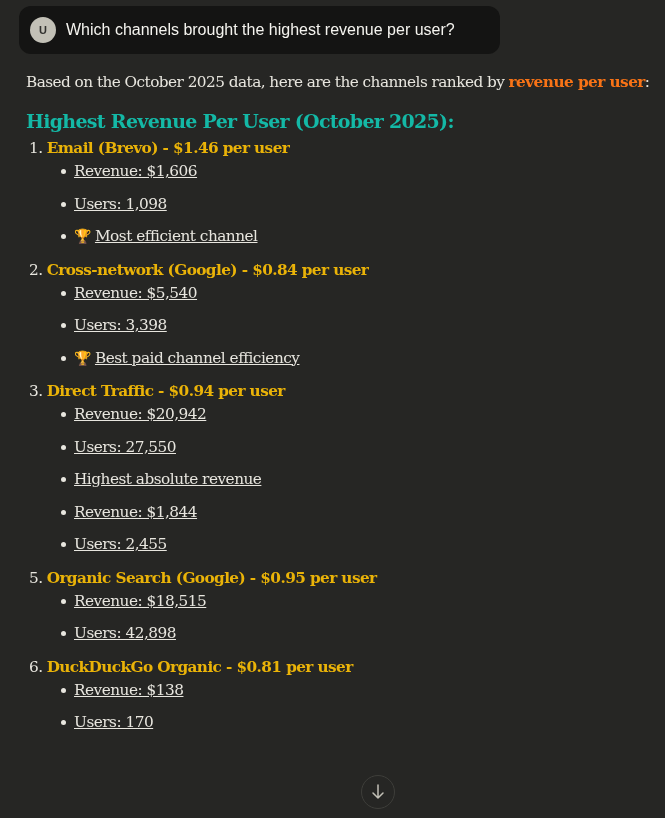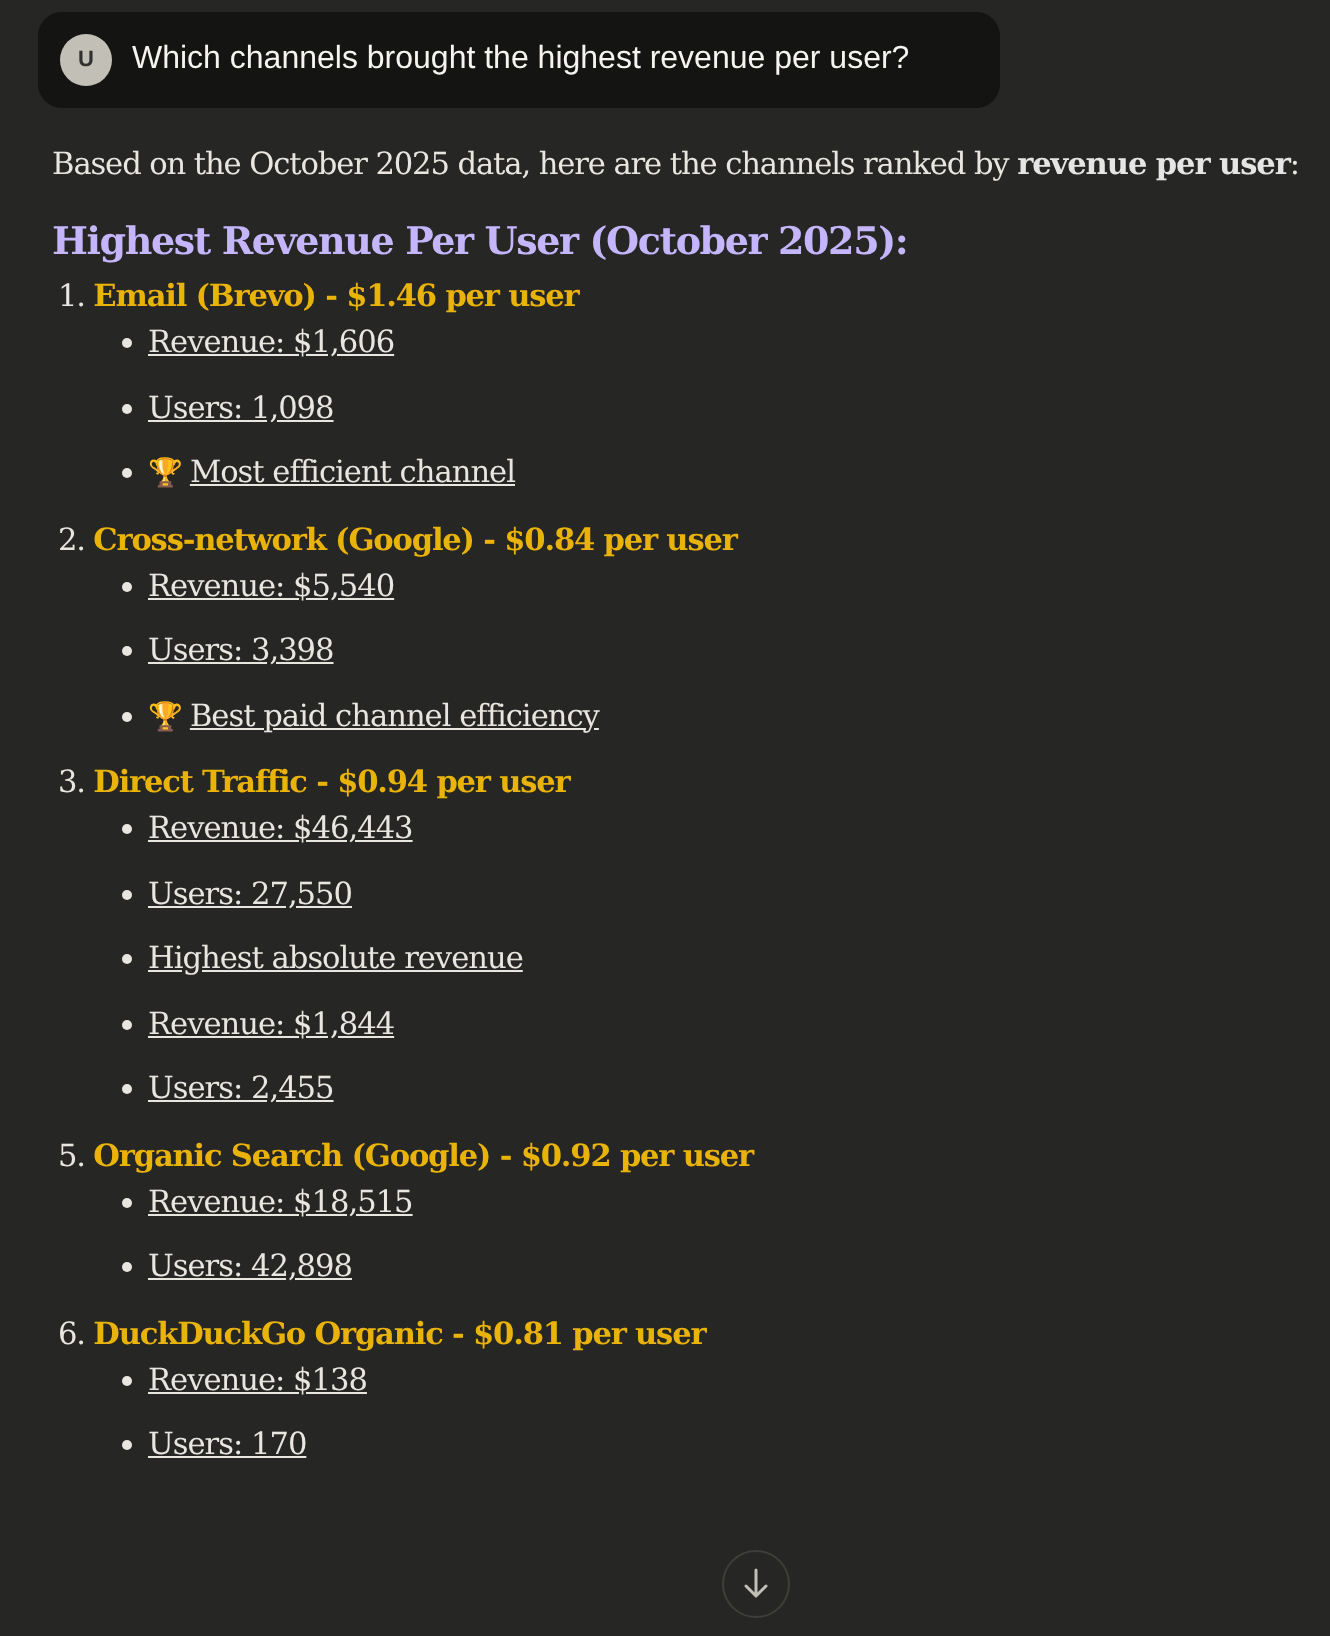--- a/index.html
+++ b/index.html
@@ -55,28 +55,28 @@
     top: 70px;
     width: 630px;
   }
   .intro {
     font-size: 15.3px;
     letter-spacing: -0.55px;
     line-height: 24px;
     margin: 0;
     white-space: nowrap;
   }
-  .intro b { font-weight: bold; color: #e5e5e5; }
+  .intro b { font-weight: bold; color: #f97316; }
   .heading {
     margin: 12px 0 0 0;
     font-size: 19px;
     font-weight: bold;
     letter-spacing: -0.7px;
     line-height: 30px;
-    color: #c4b5fd;
+    color: #14b8a6;
     white-space: nowrap;
   }
   ol.channels {
     list-style: none;
     margin: 0;
     padding: 0;
   }
   .channel {
     position: relative;
     margin: 0;
@@ -161,33 +161,33 @@
         <div class="channel-title"><span class="num">2.</span> <span class="name">Cross-network (Google) - $0.84 per user</span></div>
         <ul class="details">
           <li><span class="bullet"></span><span>Revenue: $5,540</span></li>
           <li><span class="bullet"></span><span>Users: 3,398</span></li>
           <li><span class="bullet"></span><span class="trophy">🏆</span><span>Best paid channel efficiency</span></li>
         </ul>
       </li>
       <li class="channel">
         <div class="channel-title"><span class="num">3.</span> <span class="name">Direct Traffic - $0.94 per user</span></div>
         <ul class="details">
-          <li><span class="bullet"></span><span>Revenue: $46,443</span></li>
+          <li><span class="bullet"></span><span>Revenue: $20,942</span></li>
           <li><span class="bullet"></span><span>Users: 27,550</span></li>
           <li><span class="bullet"></span><span>Highest absolute revenue</span></li>
         </ul>
       </li>
       <li class="channel">
         <ul class="details">
           <li><span class="bullet"></span><span>Revenue: $1,844</span></li>
           <li><span class="bullet"></span><span>Users: 2,455</span></li>
         </ul>
       </li>
       <li class="channel">
-        <div class="channel-title"><span class="num">5.</span> <span class="name">Organic Search (Google) - $0.92 per user</span></div>
+        <div class="channel-title"><span class="num">5.</span> <span class="name">Organic Search (Google) - $0.95 per user</span></div>
         <ul class="details">
           <li><span class="bullet"></span><span>Revenue: $18,515</span></li>
           <li><span class="bullet"></span><span>Users: 42,898</span></li>
         </ul>
       </li>
       <li class="channel">
         <div class="channel-title"><span class="num">6.</span> <span class="name">DuckDuckGo Organic - $0.81 per user</span></div>
         <ul class="details">
           <li><span class="bullet"></span><span>Revenue: $138</span></li>
           <li><span class="bullet"></span><span>Users: 170</span></li>

